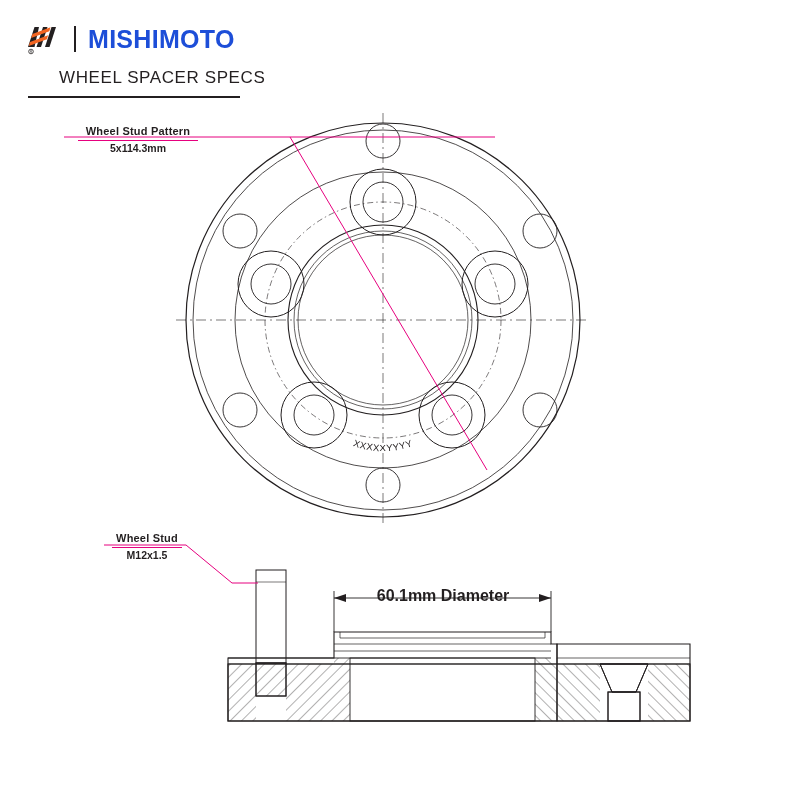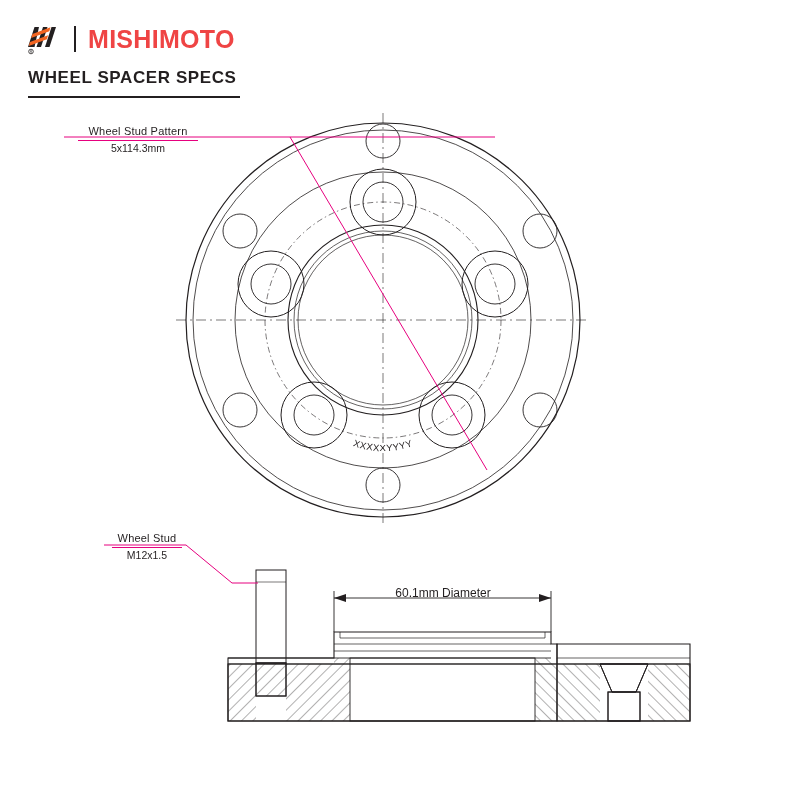--- a/index.html
+++ b/index.html
@@ -41,77 +41,78 @@
   .logo-divider {
     width: 2px;
     height: 26px;
     background: #231f20;
     margin: 0 2px;
   }
   .brand-name {
     font-size: 25px;
     font-weight: bold;
     letter-spacing: 0.3px;
-    color: #ef4444;
+    color: #1d4ed8;
     font-family: "Liberation Sans", sans-serif;
     line-height: 1;
   }
   .subtitle {
     margin-top: 12px;
     font-size: 17px;
-    font-weight: bold;
+    font-weight: normal;
     letter-spacing: 0.6px;
     color: #231f20;
+    margin-left: 31px;
   }
   .header-rule {
     position: absolute;
     left: 28px;
     top: 96px;
     width: 212px;
     height: 2px;
     background: #231f20;
   }
 
   
   .callout {
     position: absolute;
     text-align: center;
     line-height: 1.35;
     color: #231f20;
   }
   .callout .title {
     font-size: 11px;
-    font-weight: normal;
+    font-weight: bold;
     letter-spacing: 0.2px;
     white-space: nowrap;
   }
   .callout .value {
     font-size: 10.5px;
-    font-weight: normal;
+    font-weight: bold;
     white-space: nowrap;
   }
   .callout .underline {
     height: 1px;
     background: #e6007e;
     margin-top: 1px;
   }
 
   #callout-stud-pattern { left: 78px; top: 124px; }
   #callout-stud-pattern .underline { width: 120px; margin-left: 0; }
 
   #callout-wheel-stud { left: 112px; top: 531px; }
   #callout-wheel-stud .underline { width: 70px; margin-left: 0; }
 
   #callout-center-bore {
     left: 333px;
     top: 585px;
     width: 220px;
   }
   #callout-center-bore .title { font-size: 11px; }
-  #callout-center-bore .value { font-size: 12px; }
+  #callout-center-bore .value { font-size: 16px; }
 
   
   #drawing {
     position: absolute;
     left: 0; top: 0;
     width: 800px; height: 800px;
   }
 </style>
 </head>
 <body>

